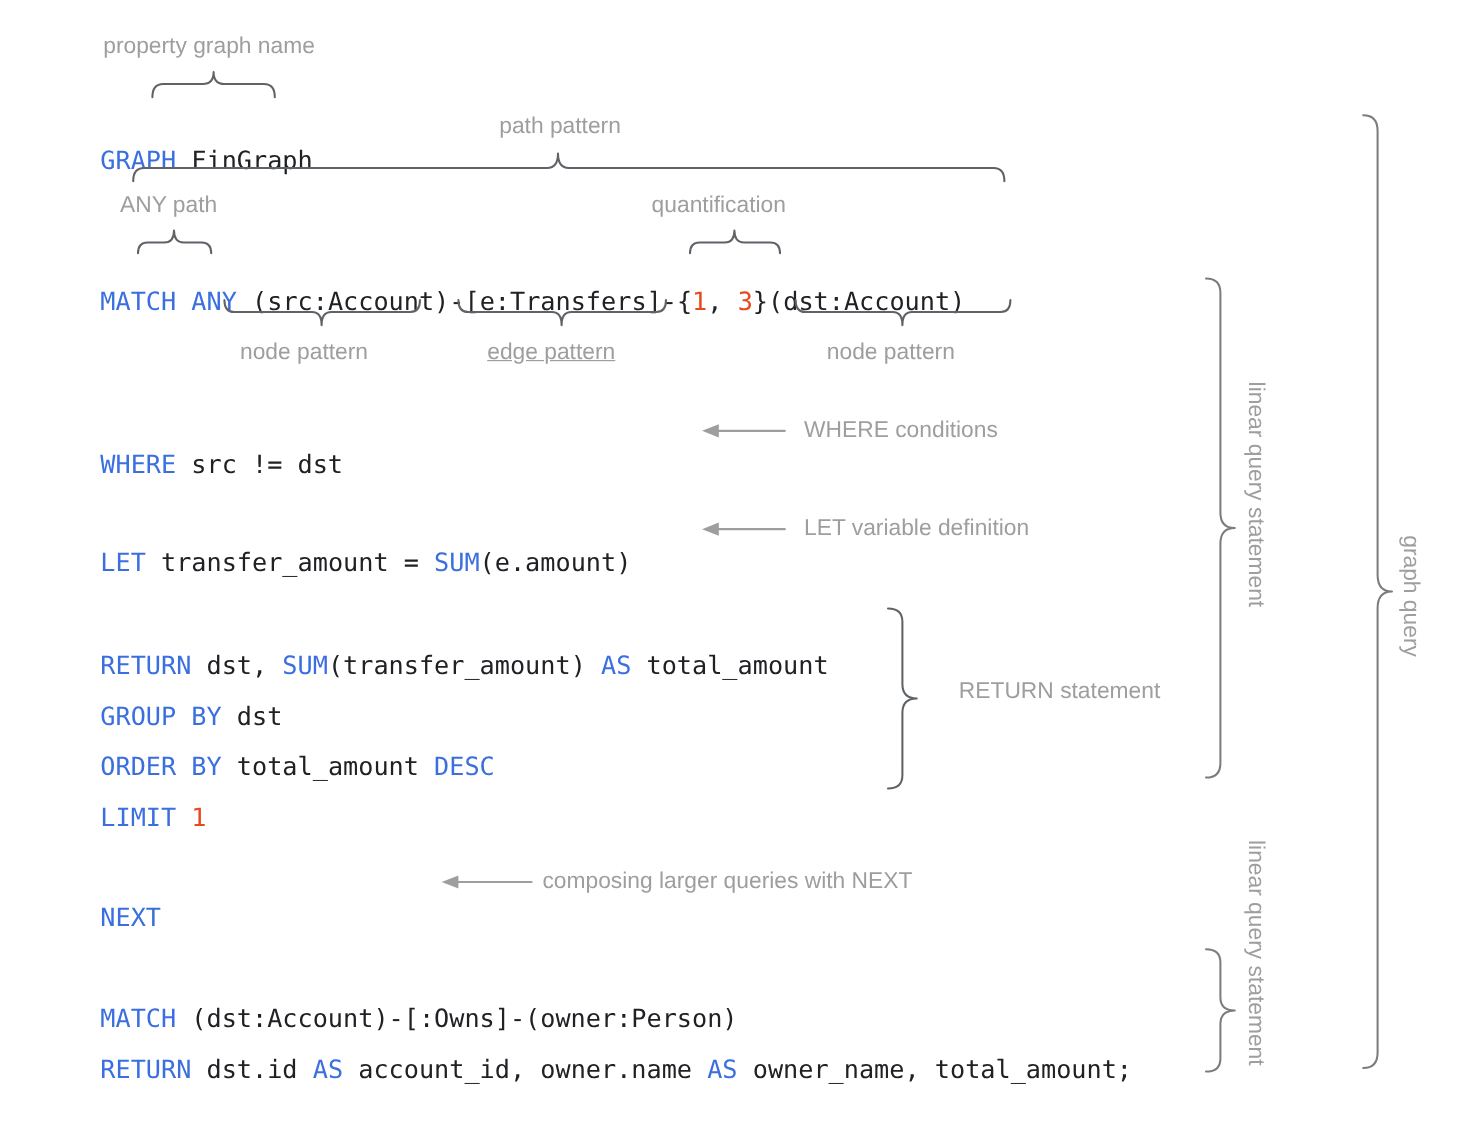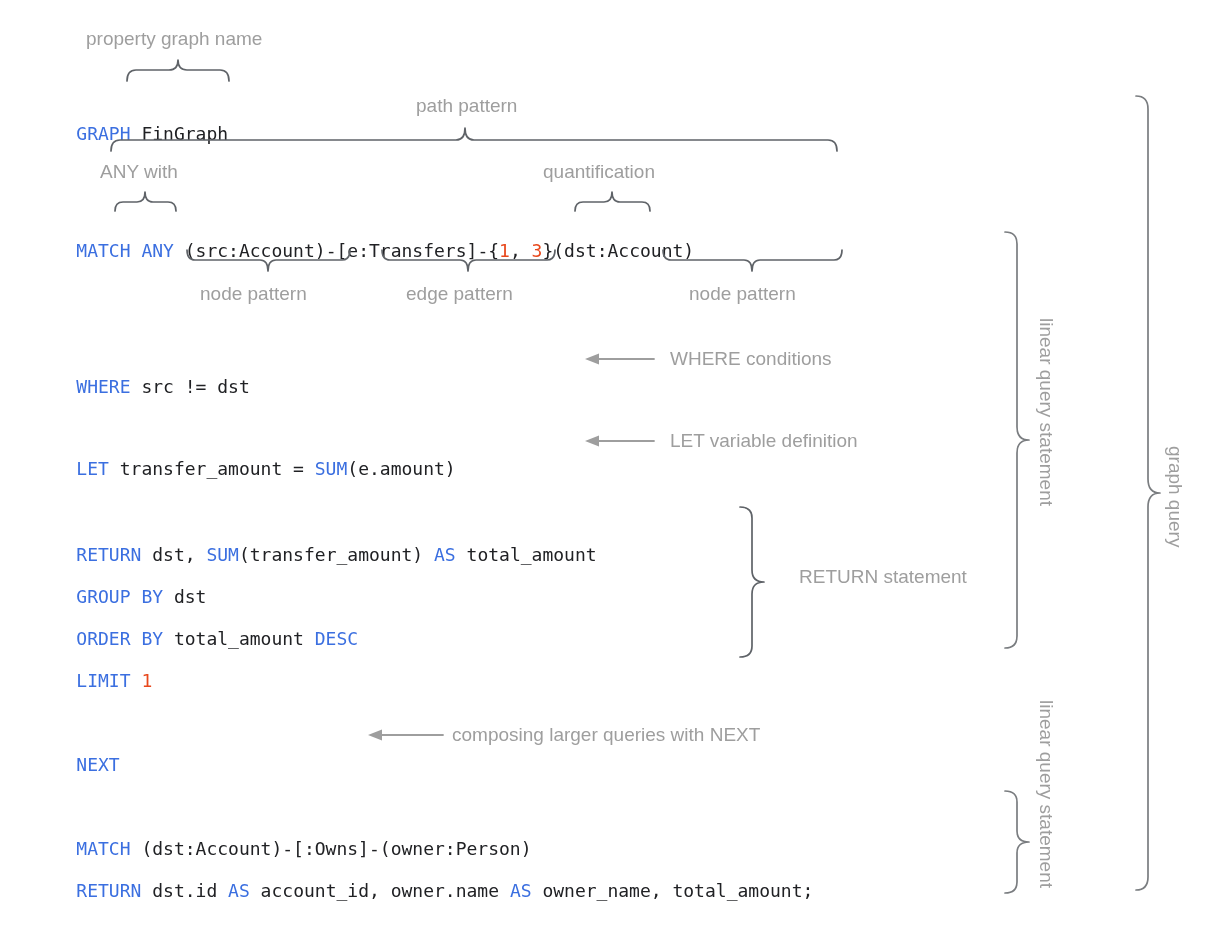--- a/index.html
+++ b/index.html
@@ -14,21 +14,21 @@
     background: #ffffff;
     overflow: hidden;
     font-family: "Liberation Sans", sans-serif;
     padding-left: 44px;
   }
 
   
   .code {
     position: absolute;
     font-family: "DejaVu Sans Mono", "Liberation Mono", monospace;
-    font-size: 18px;
+    font-size: 21px;
     line-height: 30px;
     white-space: pre;
     color: #202124;
     letter-spacing: 0px;
   }
   .kw  { color: #3b6fe0; }
   .num { color: #e8481c; }
   .pl  { color: #202124; }
 
   
@@ -88,21 +88,21 @@
   <div class="code" style="left:33px; top:89px;">
     <span class="kw">GRAPH</span><span class="pl"> </span><span class="pl">FinGraph</span>
   </div>
 
   <div class="label" style="left:404px; top:95px;margin-left:12px;">path pattern</div>
 
   <svg class="brace" style="left:110px; top:126px;" width="728" height="26" viewBox="0 0 728 26">
     <path d="M1,25 Q1,14 10,14 L346,14 Q355,14 355,2 Q355,14 364,14 L718,14 Q727,14 727,25"></path>
   </svg>
 
-  <div class="label" style="left:100px; top:161px;">ANY with</div>
+  <div class="label" style="left:100px; top:161px;">ANY path</div>
 
   <svg class="brace" style="left:114px; top:190px;" width="64" height="22" viewBox="0 0 64 22">
     <path d="M1,21 Q1,12 9,12 L23,12 Q31,12 31,2 Q31,12 39,12 L54,12 Q62,12 62,21"></path>
   </svg>
 
   <div class="label" style="left:543px; top:161px;">quantification</div>
 
   <svg class="brace" style="left:574px; top:190px;" width="78" height="22" viewBox="0 0 78 22">
     <path d="M1,21 Q1,12 9,12 L30,12 Q38,12 38,2 Q38,12 46,12 L68,12 Q76,12 76,21"></path>
   </svg>
@@ -112,21 +112,21 @@
   </div>
 
   <svg class="brace" style="left:186px; top:249px;" width="166" height="24" viewBox="0 0 166 24">
     <path d="M1,1 Q1,11 9,11 L74,11 Q82,11 82,22 Q82,11 90,11 L156,11 Q164,11 164,1"></path>
   </svg>
   <div class="label" style="left:200px; top:283px;">node pattern</div>
 
   <svg class="brace" style="left:381px; top:249px;" width="176" height="24" viewBox="0 0 176 24">
     <path d="M1,1 Q1,11 9,11 L79,11 Q87,11 87,22 Q87,11 95,11 L166,11 Q174,11 174,1"></path>
   </svg>
-  <div class="label" style="left:406px; top:283px;">edge pattern</div>
+  <div class="label" style="left:406px; top:283px;text-decoration:underline;">edge pattern</div>
 
   <svg class="brace" style="left:662px; top:249px;" width="182" height="24" viewBox="0 0 182 24">
     <path d="M1,1 Q1,11 9,11 L82,11 Q90,11 90,22 Q90,11 98,11 L172,11 Q180,11 180,1"></path>
   </svg>
   <div class="label" style="left:689px; top:283px;">node pattern</div>
 
   <div class="code" style="left:33px; top:342px;">
     <span class="kw">WHERE</span><span class="pl"> src != dst</span>
   </div>
 

